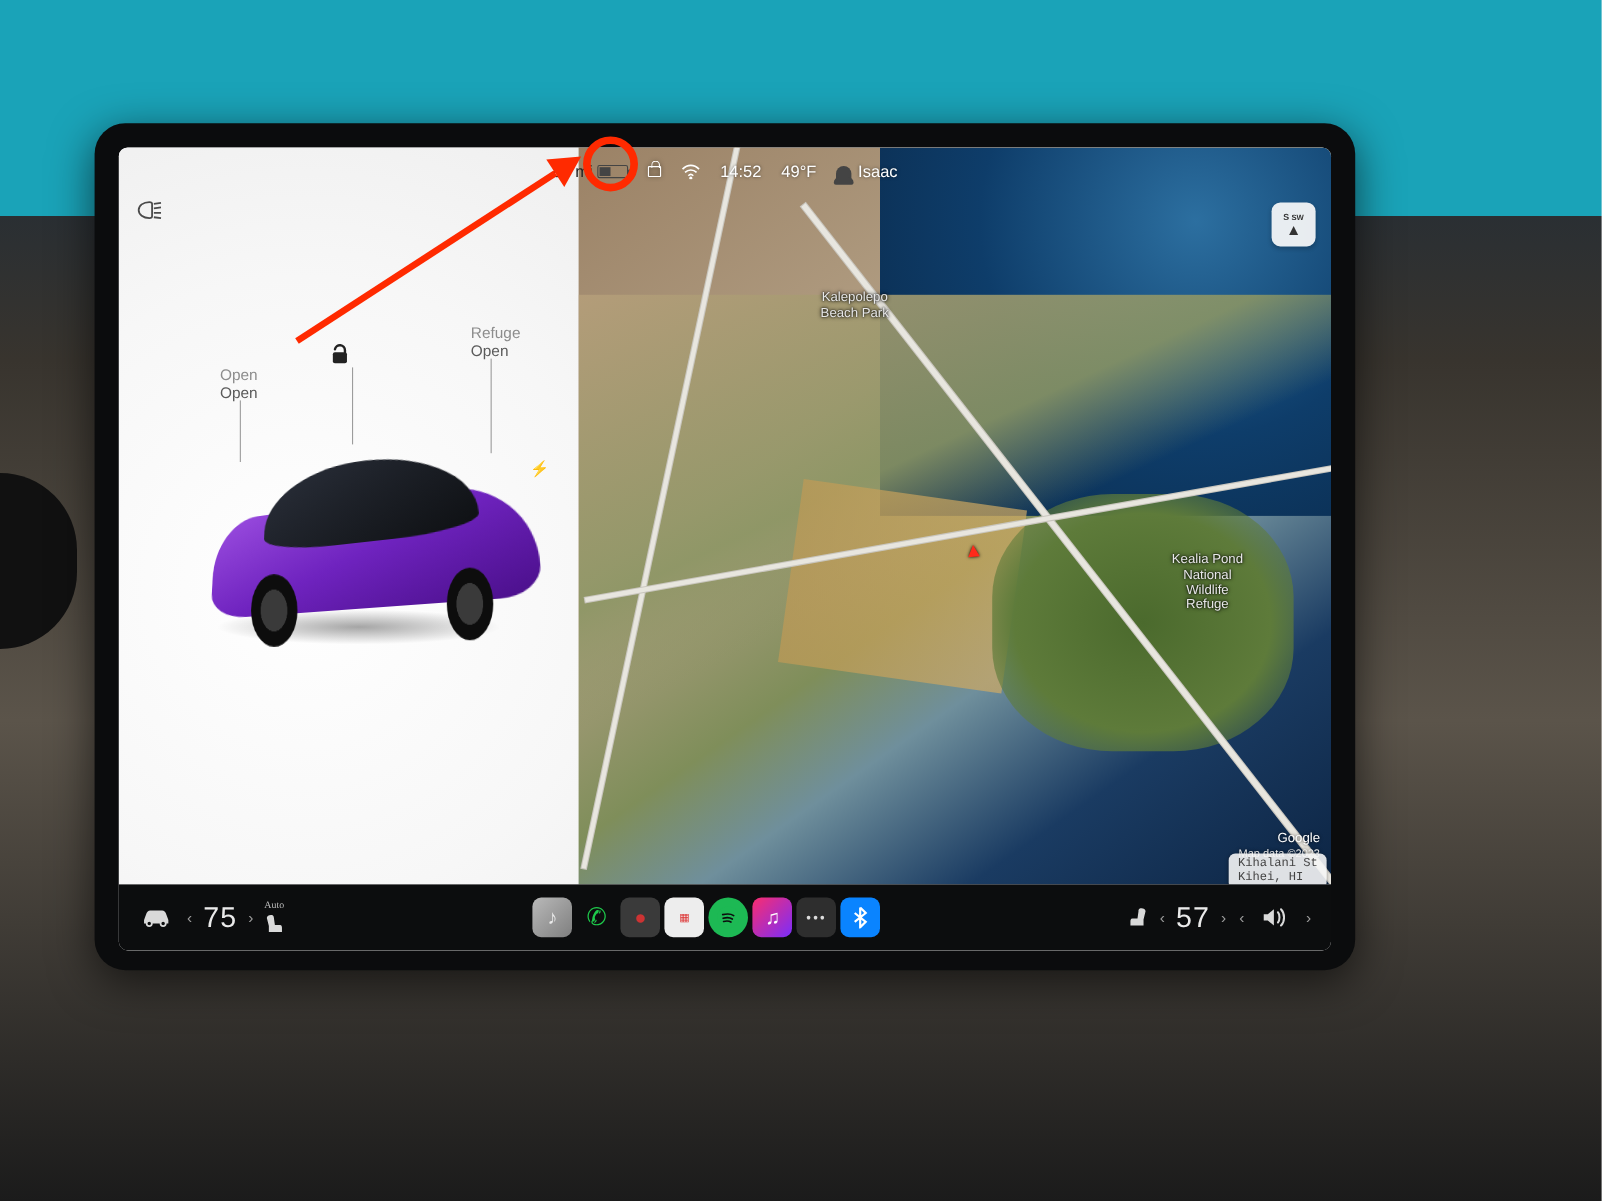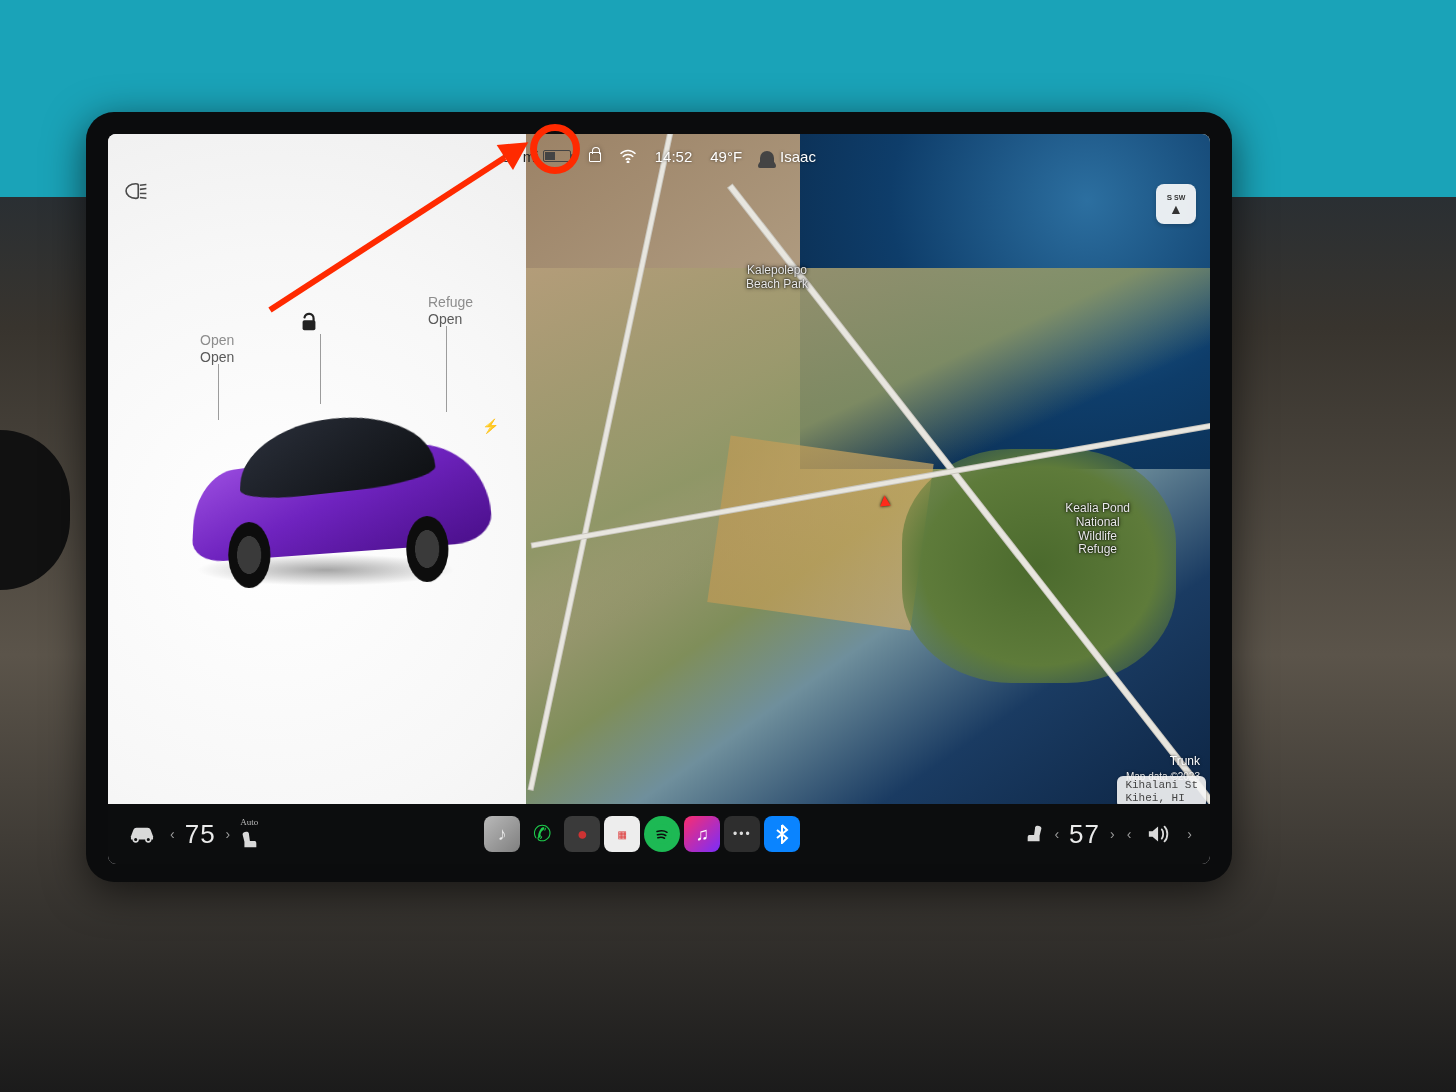--- a/index.html
+++ b/index.html
@@ -228,21 +228,21 @@
           <span style="font-size:7px;">SW</span>
         </div>
         <span class="compass-arrow">▲</span>
       </div>
 
       <div class="map-label" style="left:220px; top:130px;">Kalepolepo<br>Beach Park</div>
       <div class="map-label" style="right:80px; top:368px;">Kealia Pond<br>National<br>Wildlife<br>Refuge</div>
 
       <div class="gps-marker" style="left:350px; top:356px;">▲</div>
 
-      <div class="map-credit">Trunk</div>
+      <div class="map-credit">Google</div>
       <div class="map-data">Map data ©2023</div>
       <div class="street-callout">
         <div>Kihalani St</div>
         <div>Kihei, HI</div>
       </div>
     </div>
 
     <div class="status-bar">
       <span class="sb-item battery">
         <span>84 mi</span>

